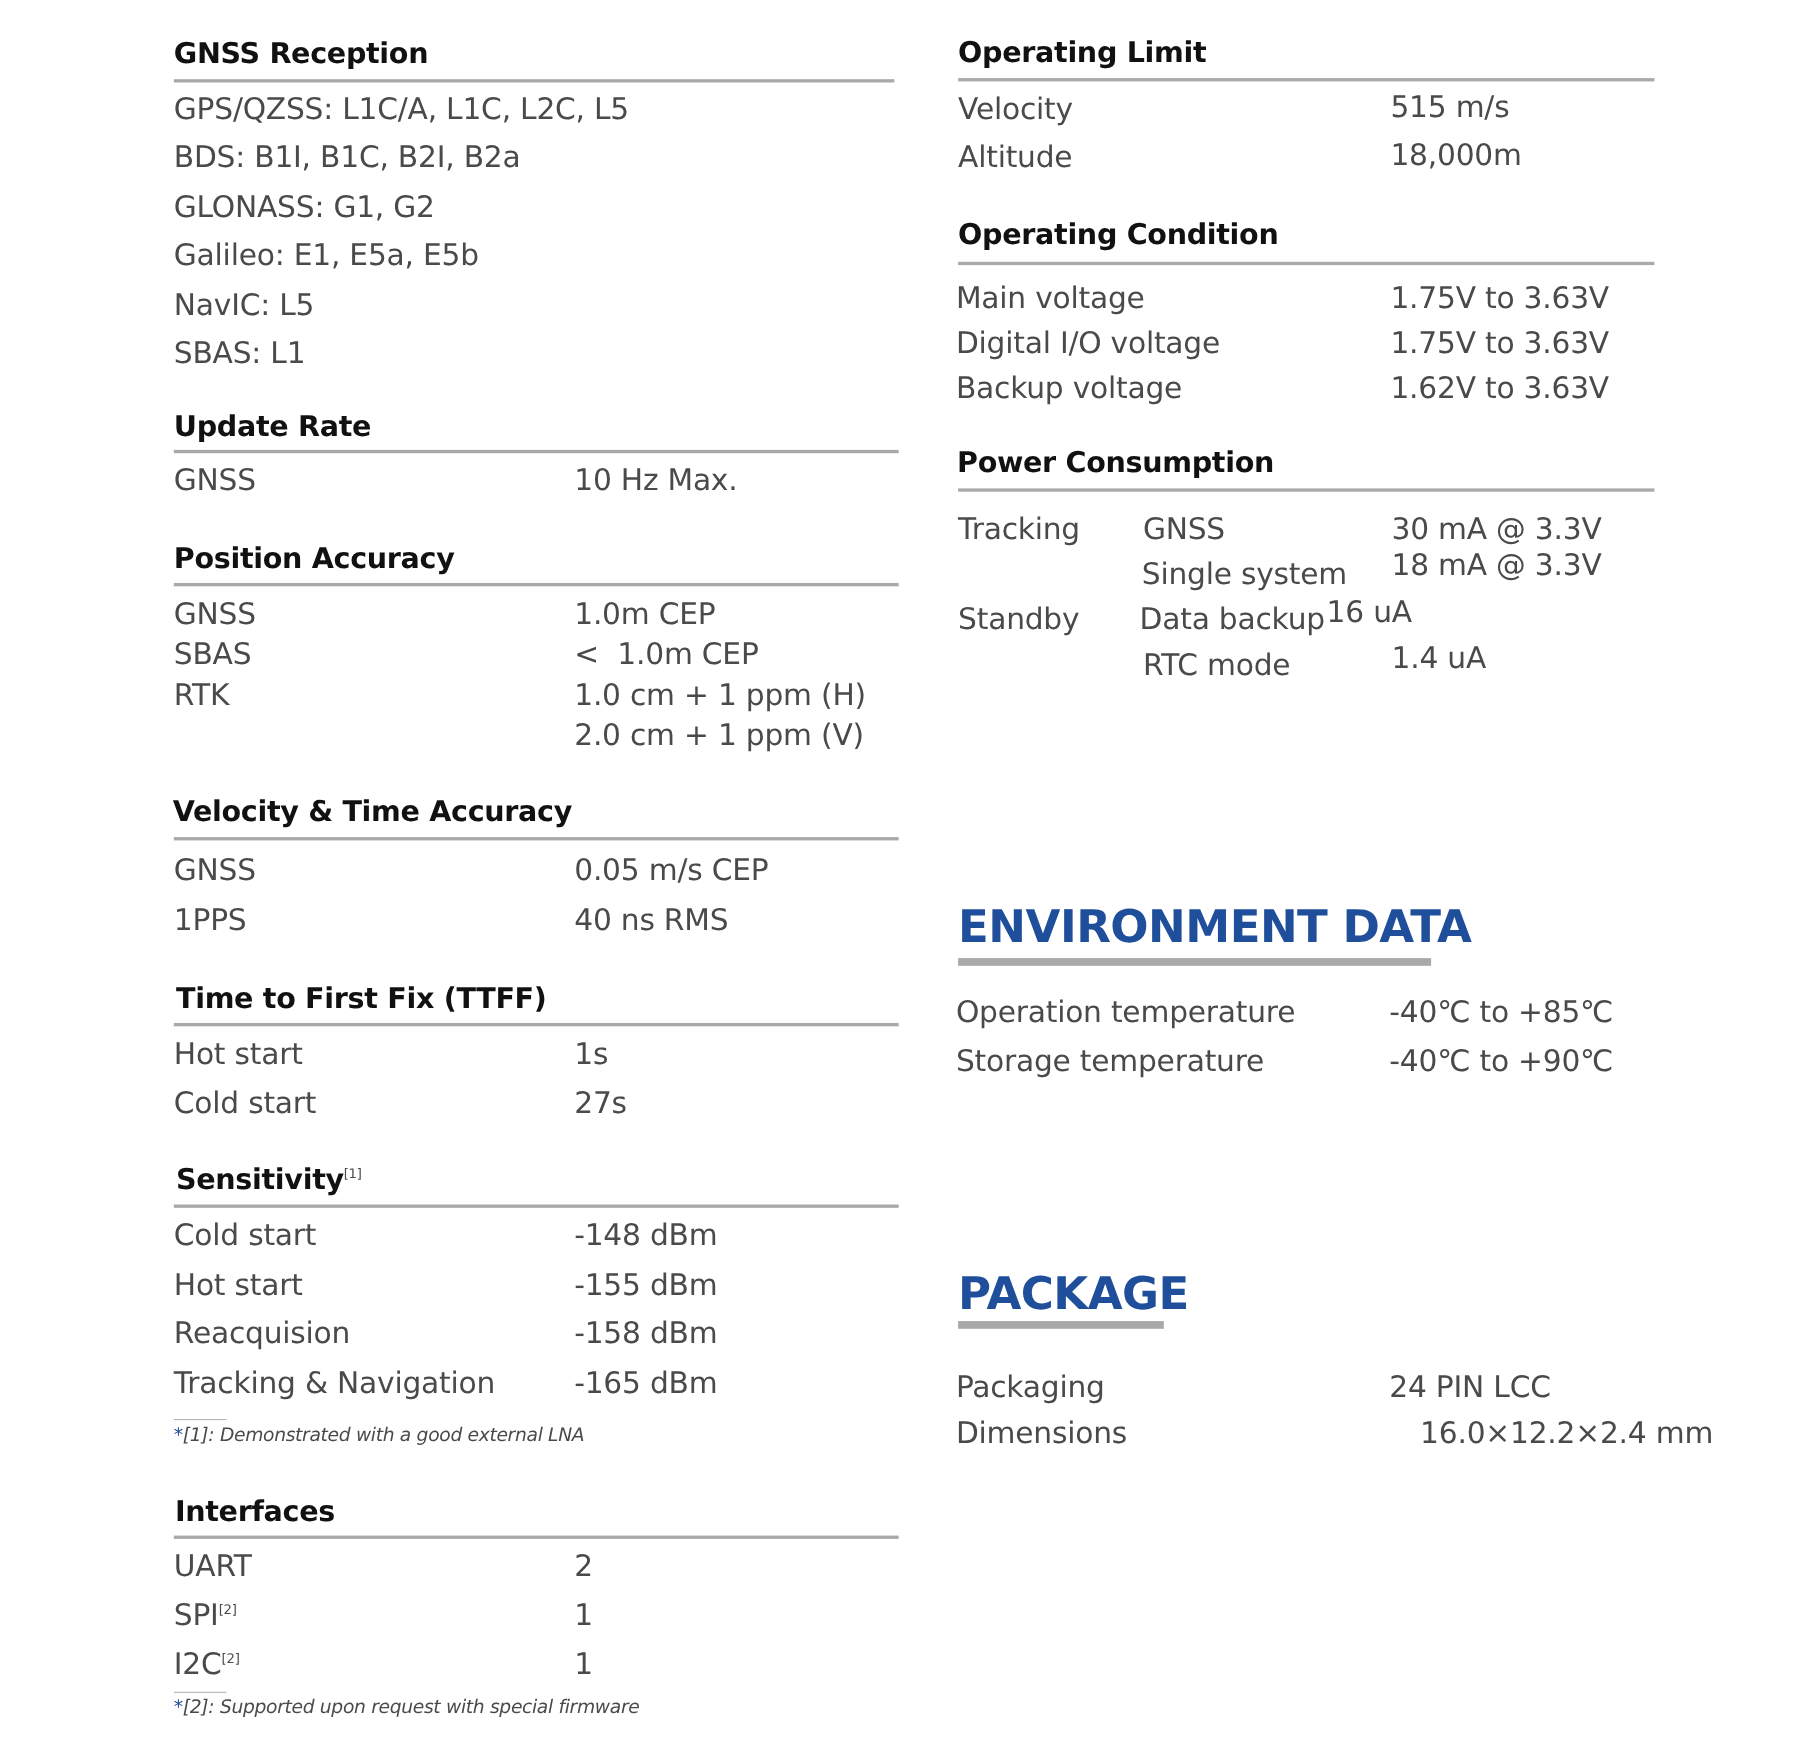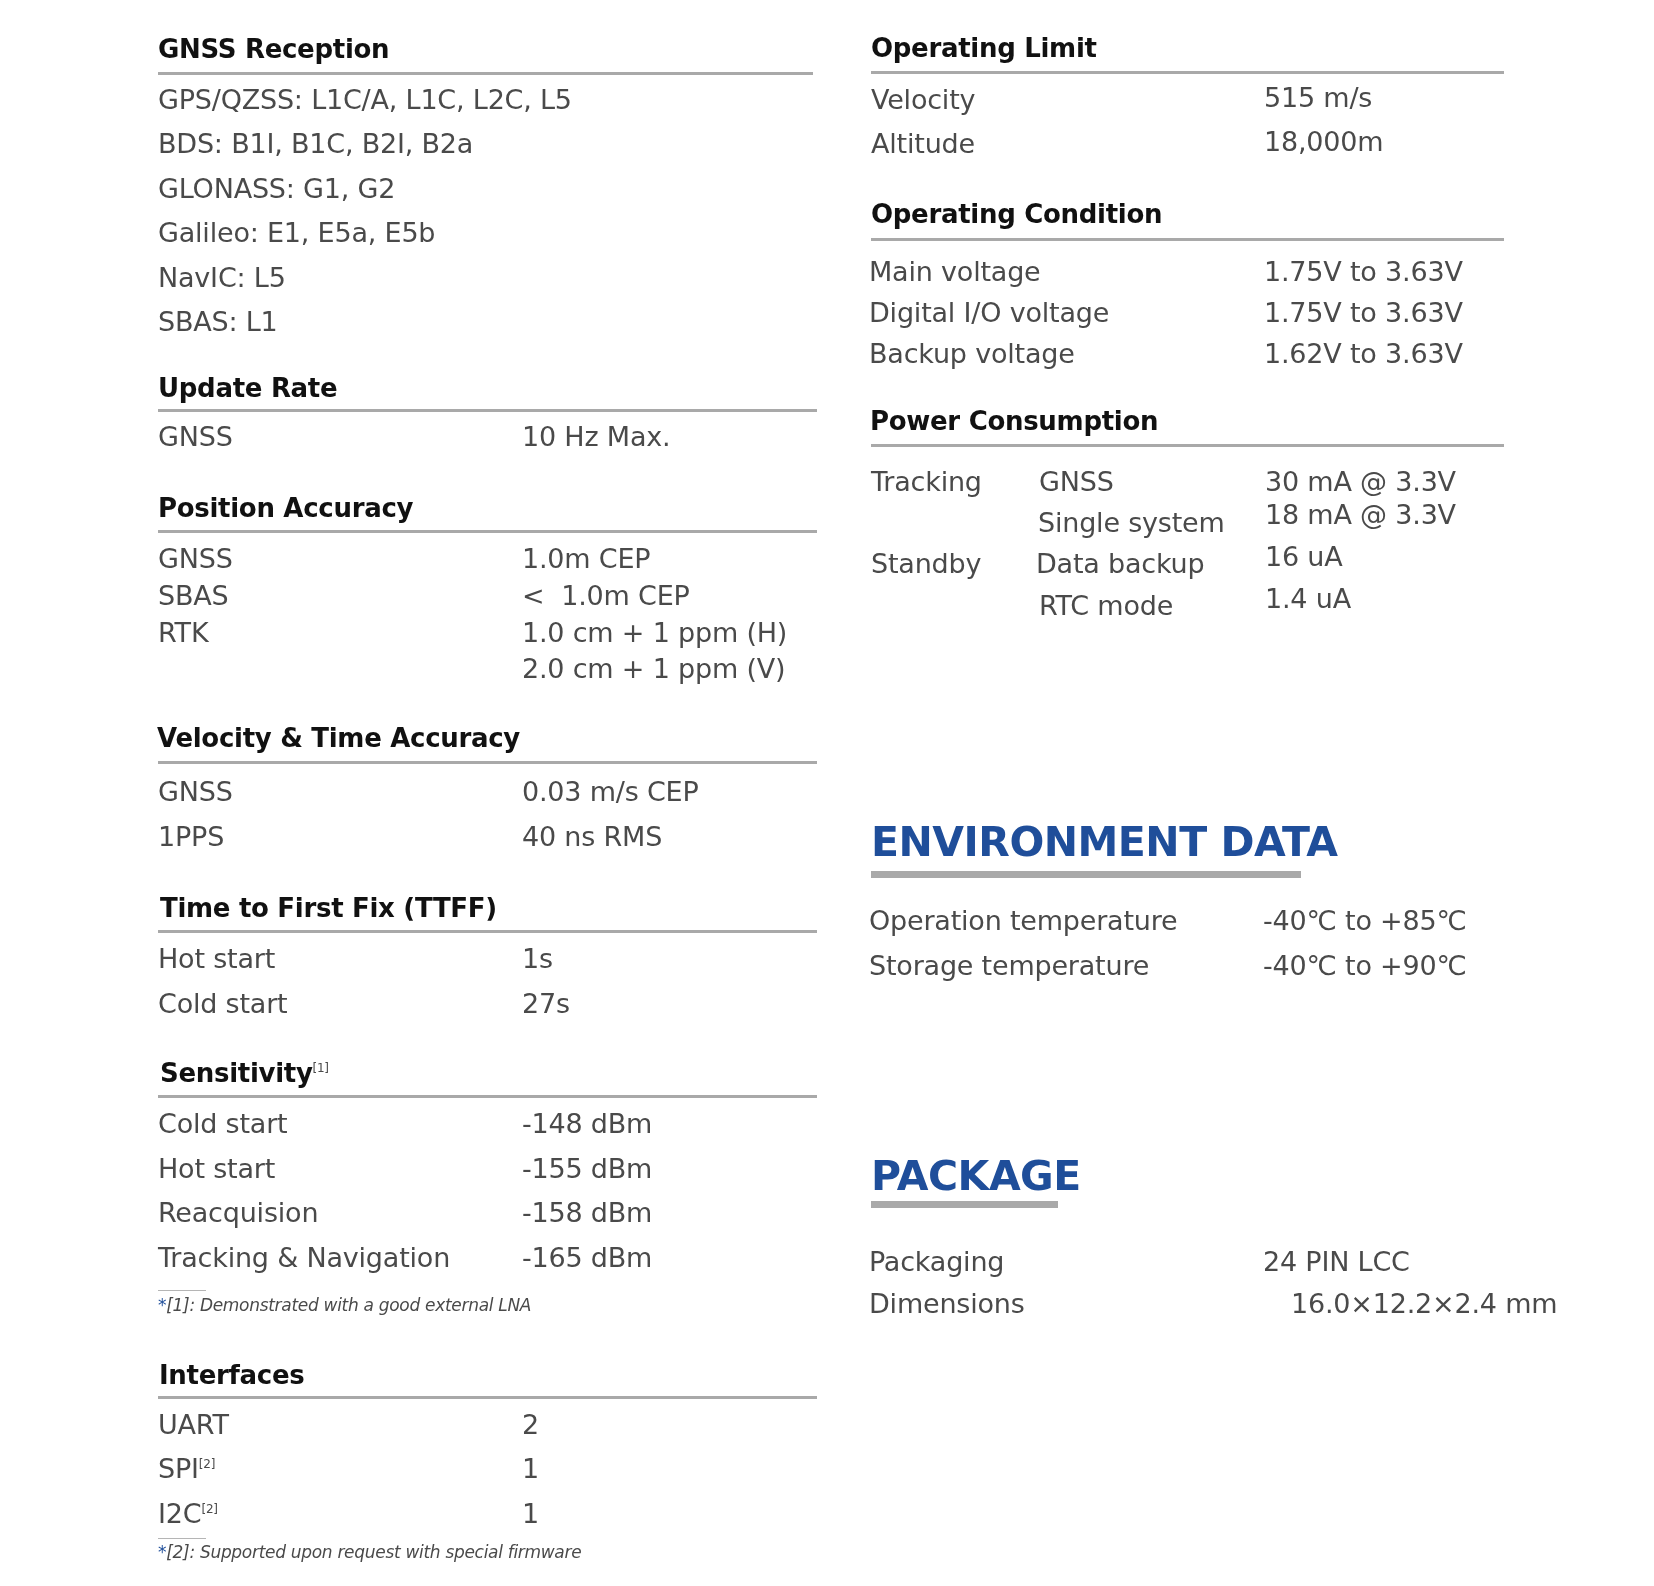--- a/index.html
+++ b/index.html
@@ -46,21 +46,21 @@
   <div class="abs t" style="left:522px; top:580px; white-space:pre;">&lt;  1.0m CEP</div>
   <div class="abs t" style="left:158px; top:617px;">RTK</div>
   <div class="abs t" style="left:522px; top:617px;">1.0 cm + 1 ppm (H)</div>
   <div class="abs t" style="left:522px; top:653px;">2.0 cm + 1 ppm (V)</div>
 </section>
 
 <section>
   <div class="abs h" style="left:157px; top:723px;">Velocity &amp; Time Accuracy</div>
   <div class="rule" style="left:158px; top:761px; width:659px;"></div>
   <div class="abs t" style="left:158px; top:776px;">GNSS</div>
-  <div class="abs t" style="left:522px; top:776px;">0.03 m/s CEP</div>
+  <div class="abs t" style="left:522px; top:776px;">0.05 m/s CEP</div>
   <div class="abs t" style="left:158px; top:821px;">1PPS</div>
   <div class="abs t" style="left:522px; top:821px;">40 ns RMS</div>
 </section>
 
 <section>
   <div class="abs h" style="left:160px; top:893px;">Time to First Fix (TTFF)</div>
   <div class="rule" style="left:158px; top:930px; width:659px;"></div>
   <div class="abs t" style="left:158px; top:943px;">Hot start</div>
   <div class="abs t" style="left:522px; top:943px;">1s</div>
   <div class="abs t" style="left:158px; top:988px;">Cold start</div>
@@ -118,21 +118,21 @@
 <section>
   <div class="abs h" style="left:870px; top:406px;">Power Consumption</div>
   <div class="rule" style="left:871px; top:444px; width:633px;"></div>
   <div class="abs t" style="left:871px; top:466px;">Tracking</div>
   <div class="abs t" style="left:1039px; top:466px;">GNSS</div>
   <div class="abs t" style="left:1265px; top:466px;">30 mA @ 3.3V</div>
   <div class="abs t" style="left:1038px; top:507px;">Single system</div>
   <div class="abs t" style="left:1265px; top:499px;">18 mA @ 3.3V</div>
   <div class="abs t" style="left:871px; top:548px;">Standby</div>
   <div class="abs t" style="left:1036px; top:548px;">Data backup</div>
-  <div class="abs t" style="left:1265px; top:541px;">16 uA</div>
+  <div class="abs t" style="left:1206px; top:541px;">16 uA</div>
   <div class="abs t" style="left:1039px; top:590px;">RTC mode</div>
   <div class="abs t" style="left:1265px; top:583px;">1.4 uA</div>
 </section>
 
 <section>
   <div class="abs big" style="left: 871px; top: 818px; color: rgb(31, 78, 154);">ENVIRONMENT DATA</div>
   <div class="bigrule" style="left:871px; top:871px; width:430px;"></div>
   <div class="abs t" style="left:869px; top:905px;">Operation temperature</div>
   <div class="abs t" style="left:1263px; top:905px;">-40℃ to +85℃</div>
   <div class="abs t" style="left:869px; top:950px;">Storage temperature</div>

